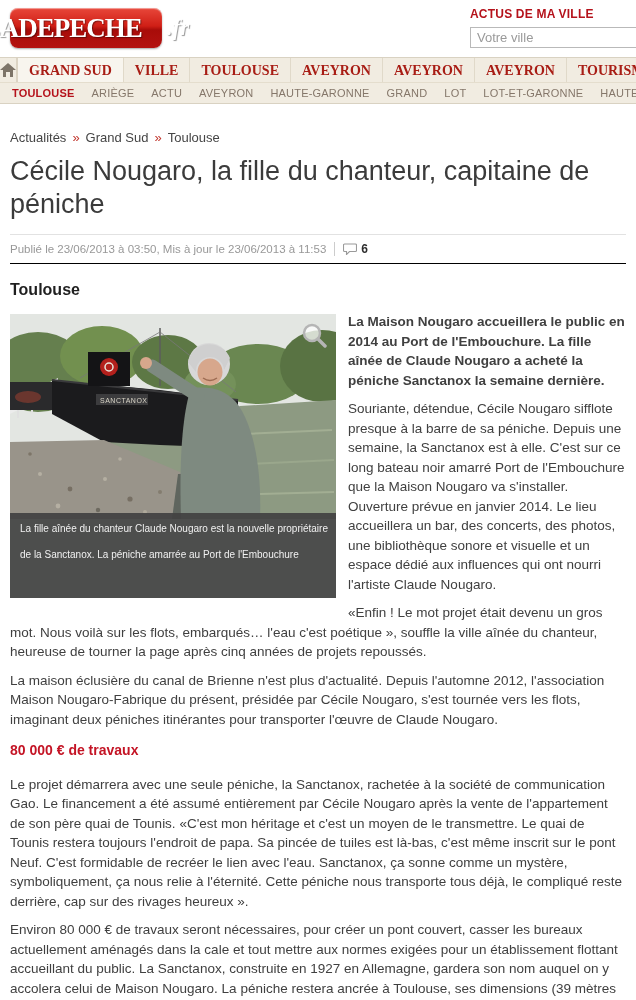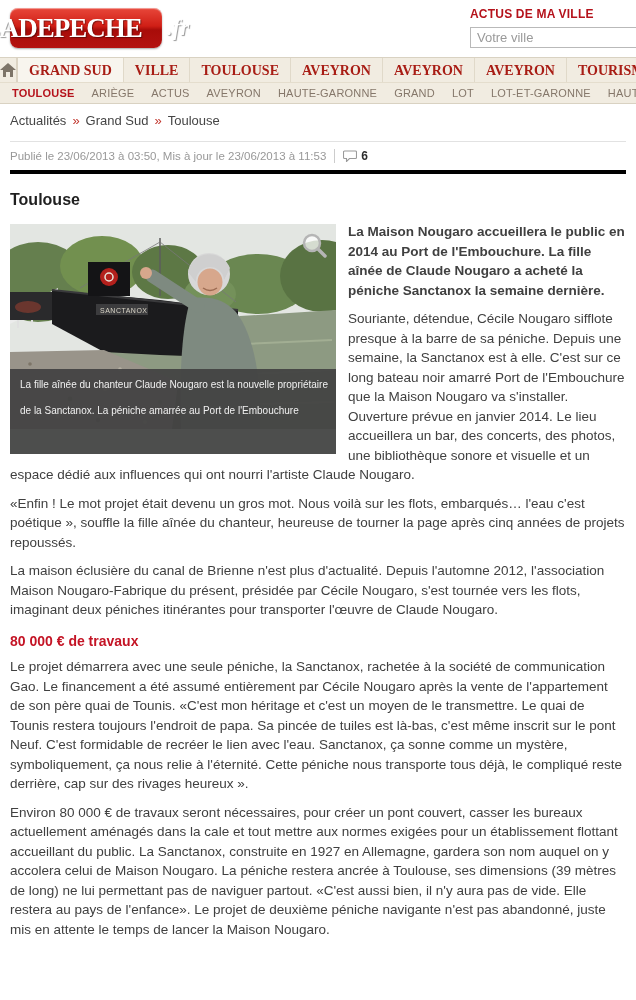--- a/index.html
+++ b/index.html
@@ -45,48 +45,48 @@
   
   .subnav {
     height:21px; background:#f1ece1; border-bottom:1px solid #d9d2c2;
     display:flex; gap:17px; align-items:center; padding:0 12px;
     white-space:nowrap; overflow:hidden;
   }
   .subnav-item { font-size:11px; color:#85776a; letter-spacing:.2px; cursor:pointer; }
   .subnav-item.current { color:#b5121b; font-weight:bold; }
   
   .content { padding:0 10px; }
-  .breadcrumb { margin-top:9px; font-size:13px; color:#454545; }
+  .breadcrumb { margin-top:26px; font-size:13px; color:#454545; }
   .breadcrumb .sep { color:#c2372e; margin:0 6px; }
   .breadcrumb .crumb { cursor:pointer; }
   .article-title { margin-top:10px; font-size:27px; line-height:33px; font-weight:normal; color:#3b3b3b; }
   .meta-bar {
-    margin-top:13px; border-top:1px solid #e2e2e2; border-bottom:4px solid #000000;
+    margin-top:13px; border-top:1px solid #e2e2e2; border-bottom:1px solid #000000;
     padding:7px 0; display:flex; align-items:center; font-size:11.5px; color:#989898;
   }
   .meta-divider { width:1px; height:14px; background:#ccc; margin:0 8px; }
   .comments { display:flex; align-items:center; gap:4px; cursor:pointer; }
   .comments .count { font-weight:bold; color:#2d2d2d; font-size:12px; }
   .section-heading { margin-top:17px; font-size:16px; font-weight:bold; color:#1f1f1f; }
   
   .article-body { margin-top:13px; font-size:13.5px; line-height:19.5px; color:#404040; }
   .photo {
-    float:left; width:326px; height:230px; margin:2px 12px 8px 0;
+    float:left; width:326px; height:284px; margin:2px 12px 8px 0;
     position:relative; cursor:pointer; background:#e3e6e2; overflow:hidden;
   }
   .photo svg { display:block; }
   .photo-caption {
     position:absolute; left:0; right:0; bottom:0; height:85px;
     background:rgba(66,66,66,.93); color:#f0f0f0;
     font-size:10px; line-height:26px; padding:3px 10px; white-space:nowrap; overflow:hidden;
   }
   .zoom-btn { position:absolute; top:8px; right:9px; }
   .article-body p { margin-bottom:9px; }
   .lead { font-weight:bold; }
-  .subhead { color:#c41425; font-weight:bold; font-size:14px; margin:12px 0 6px; }
+  .subhead { color:#c41425; font-weight:bold; font-size:14px; margin:12px 0 14px; }
 </style>
 </head>
 <body>
 
 <div class="header">
   <div class="logo">
     <span class="main">LADEPECHE</span>
       <span class="suffix">.fr</span>
   </div>
   <div class="city-widget">
@@ -107,36 +107,37 @@
   <div class="nav-item">AVEYRON</div>
   <div class="nav-item">AVEYRON</div>
   <div class="nav-item">AVEYRON</div>
   <div class="nav-item">TOURISME</div>
 
 </div>
 
 <div class="subnav">
   <div class="subnav-item current">TOULOUSE</div>
   <div class="subnav-item">ARIÈGE</div>
-  <div class="subnav-item">ACTUS</div>
+  <div class="subnav-item">ACTU</div>
   <div class="subnav-item">AVEYRON</div>
   <div class="subnav-item">HAUTE-GARONNE</div>
   <div class="subnav-item">GRAND</div>
   <div class="subnav-item">LOT</div>
   <div class="subnav-item">LOT-ET-GARONNE</div>
   <div class="subnav-item">HAUTES-PYRÉNÉES</div>
 
 </div>
 
 <div class="content">
 
   <div class="breadcrumb">
     <span class="crumb">Actualités</span><span class="sep">»</span><span class="crumb">Grand Sud</span><span class="sep">»</span><span class="crumb">Toulouse</span>
   </div>
 
+  <h1 class="article-title">Cécile Nougaro, la fille du chanteur, capitaine de péniche</h1>
 
   <div class="meta-bar">
     <span>Publié le 23/06/2013 à 03:50, Mis à jour le 23/06/2013 à 11:53</span>
     <span class="meta-divider"></span>
     <span class="comments">
       <svg width="14" height="12" viewBox="0 0 14 12">
         <path d="M1.5 1 h11 a1 1 0 0 1 1 1 v5.5 a1 1 0 0 1 -1 1 h-6 l-3 3 v-3 h-2 a1 1 0 0 1 -1 -1 v-5.5 a1 1 0 0 1 1 -1 z" fill="none" stroke="#9a9a9a" stroke-width="1.1"></path>
       </svg>
       <span class="count">6</span>
     </span>
@@ -213,21 +214,21 @@
         </svg>
       </div>
       <div class="photo-caption">
         <div>La fille aînée du chanteur Claude Nougaro est la nouvelle propriétaire</div>
         <div>de la Sanctanox. La péniche amarrée au Port de l'Embouchure</div>
       </div>
     </div>
 
     <p class="lead">La Maison Nougaro accueillera le public en 2014 au Port de l'Embouchure. La fille aînée de Claude Nougaro a acheté la péniche Sanctanox la semaine dernière.</p>
     <p>Souriante, détendue, Cécile Nougaro sifflote presque à la barre de sa péniche. Depuis une semaine, la Sanctanox est à elle. C'est sur ce long bateau noir amarré Port de l'Embouchure que la Maison Nougaro va s'installer. Ouverture prévue en janvier 2014. Le lieu accueillera un bar, des concerts, des photos, une bibliothèque sonore et visuelle et un espace dédié aux influences qui ont nourri l'artiste Claude Nougaro.</p>
-    <p>«Enfin ! Le mot projet était devenu un gros mot. Nous voilà sur les flots, embarqués… l'eau c'est poétique », souffle la fille aînée du chanteur, heureuse de tourner la page après cinq années de projets repoussés.</p>
+    <p>«Enfin ! Le mot projet était devenu un gros mot. Nous voilà sur les flots, embarqués… l'eau c'est poétique », souffle la ville aînée du chanteur, heureuse de tourner la page après cinq années de projets repoussés.</p>
     <p>La maison éclusière du canal de Brienne n'est plus d'actualité. Depuis l'automne 2012, l'association Maison Nougaro-Fabrique du présent, présidée par Cécile Nougaro, s'est tournée vers les flots, imaginant deux péniches itinérantes pour transporter l'œuvre de Claude Nougaro.</p>
     <div class="subhead">80 000 € de travaux</div>
     <p>Le projet démarrera avec une seule péniche, la Sanctanox, rachetée à la société de communication Gao. Le financement a été assumé entièrement par Cécile Nougaro après la vente de l'appartement de son père quai de Tounis. «C'est mon héritage et c'est un moyen de le transmettre. Le quai de Tounis restera toujours l'endroit de papa. Sa pincée de tuiles est là-bas, c'est même inscrit sur le pont Neuf. C'est formidable de recréer le lien avec l'eau. Sanctanox, ça sonne comme un mystère, symboliquement, ça nous relie à l'éternité. Cette péniche nous transporte tous déjà, le compliqué reste derrière, cap sur des rivages heureux ».</p>
     <p>Environ 80 000 € de travaux seront nécessaires, pour créer un pont couvert, casser les bureaux actuellement aménagés dans la cale et tout mettre aux normes exigées pour un établissement flottant accueillant du public. La Sanctanox, construite en 1927 en Allemagne, gardera son nom auquel on y accolera celui de Maison Nougaro. La péniche restera ancrée à Toulouse, ses dimensions (39 mètres de long) ne lui permettant pas de naviguer partout. «C'est aussi bien, il n'y aura pas de vide. Elle restera au pays de l'enfance». Le projet de deuxième péniche navigante n'est pas abandonné, juste mis en attente le temps de lancer la Maison Nougaro.</p>
 
   </div>
 
 </div>
 
 </body></html>

